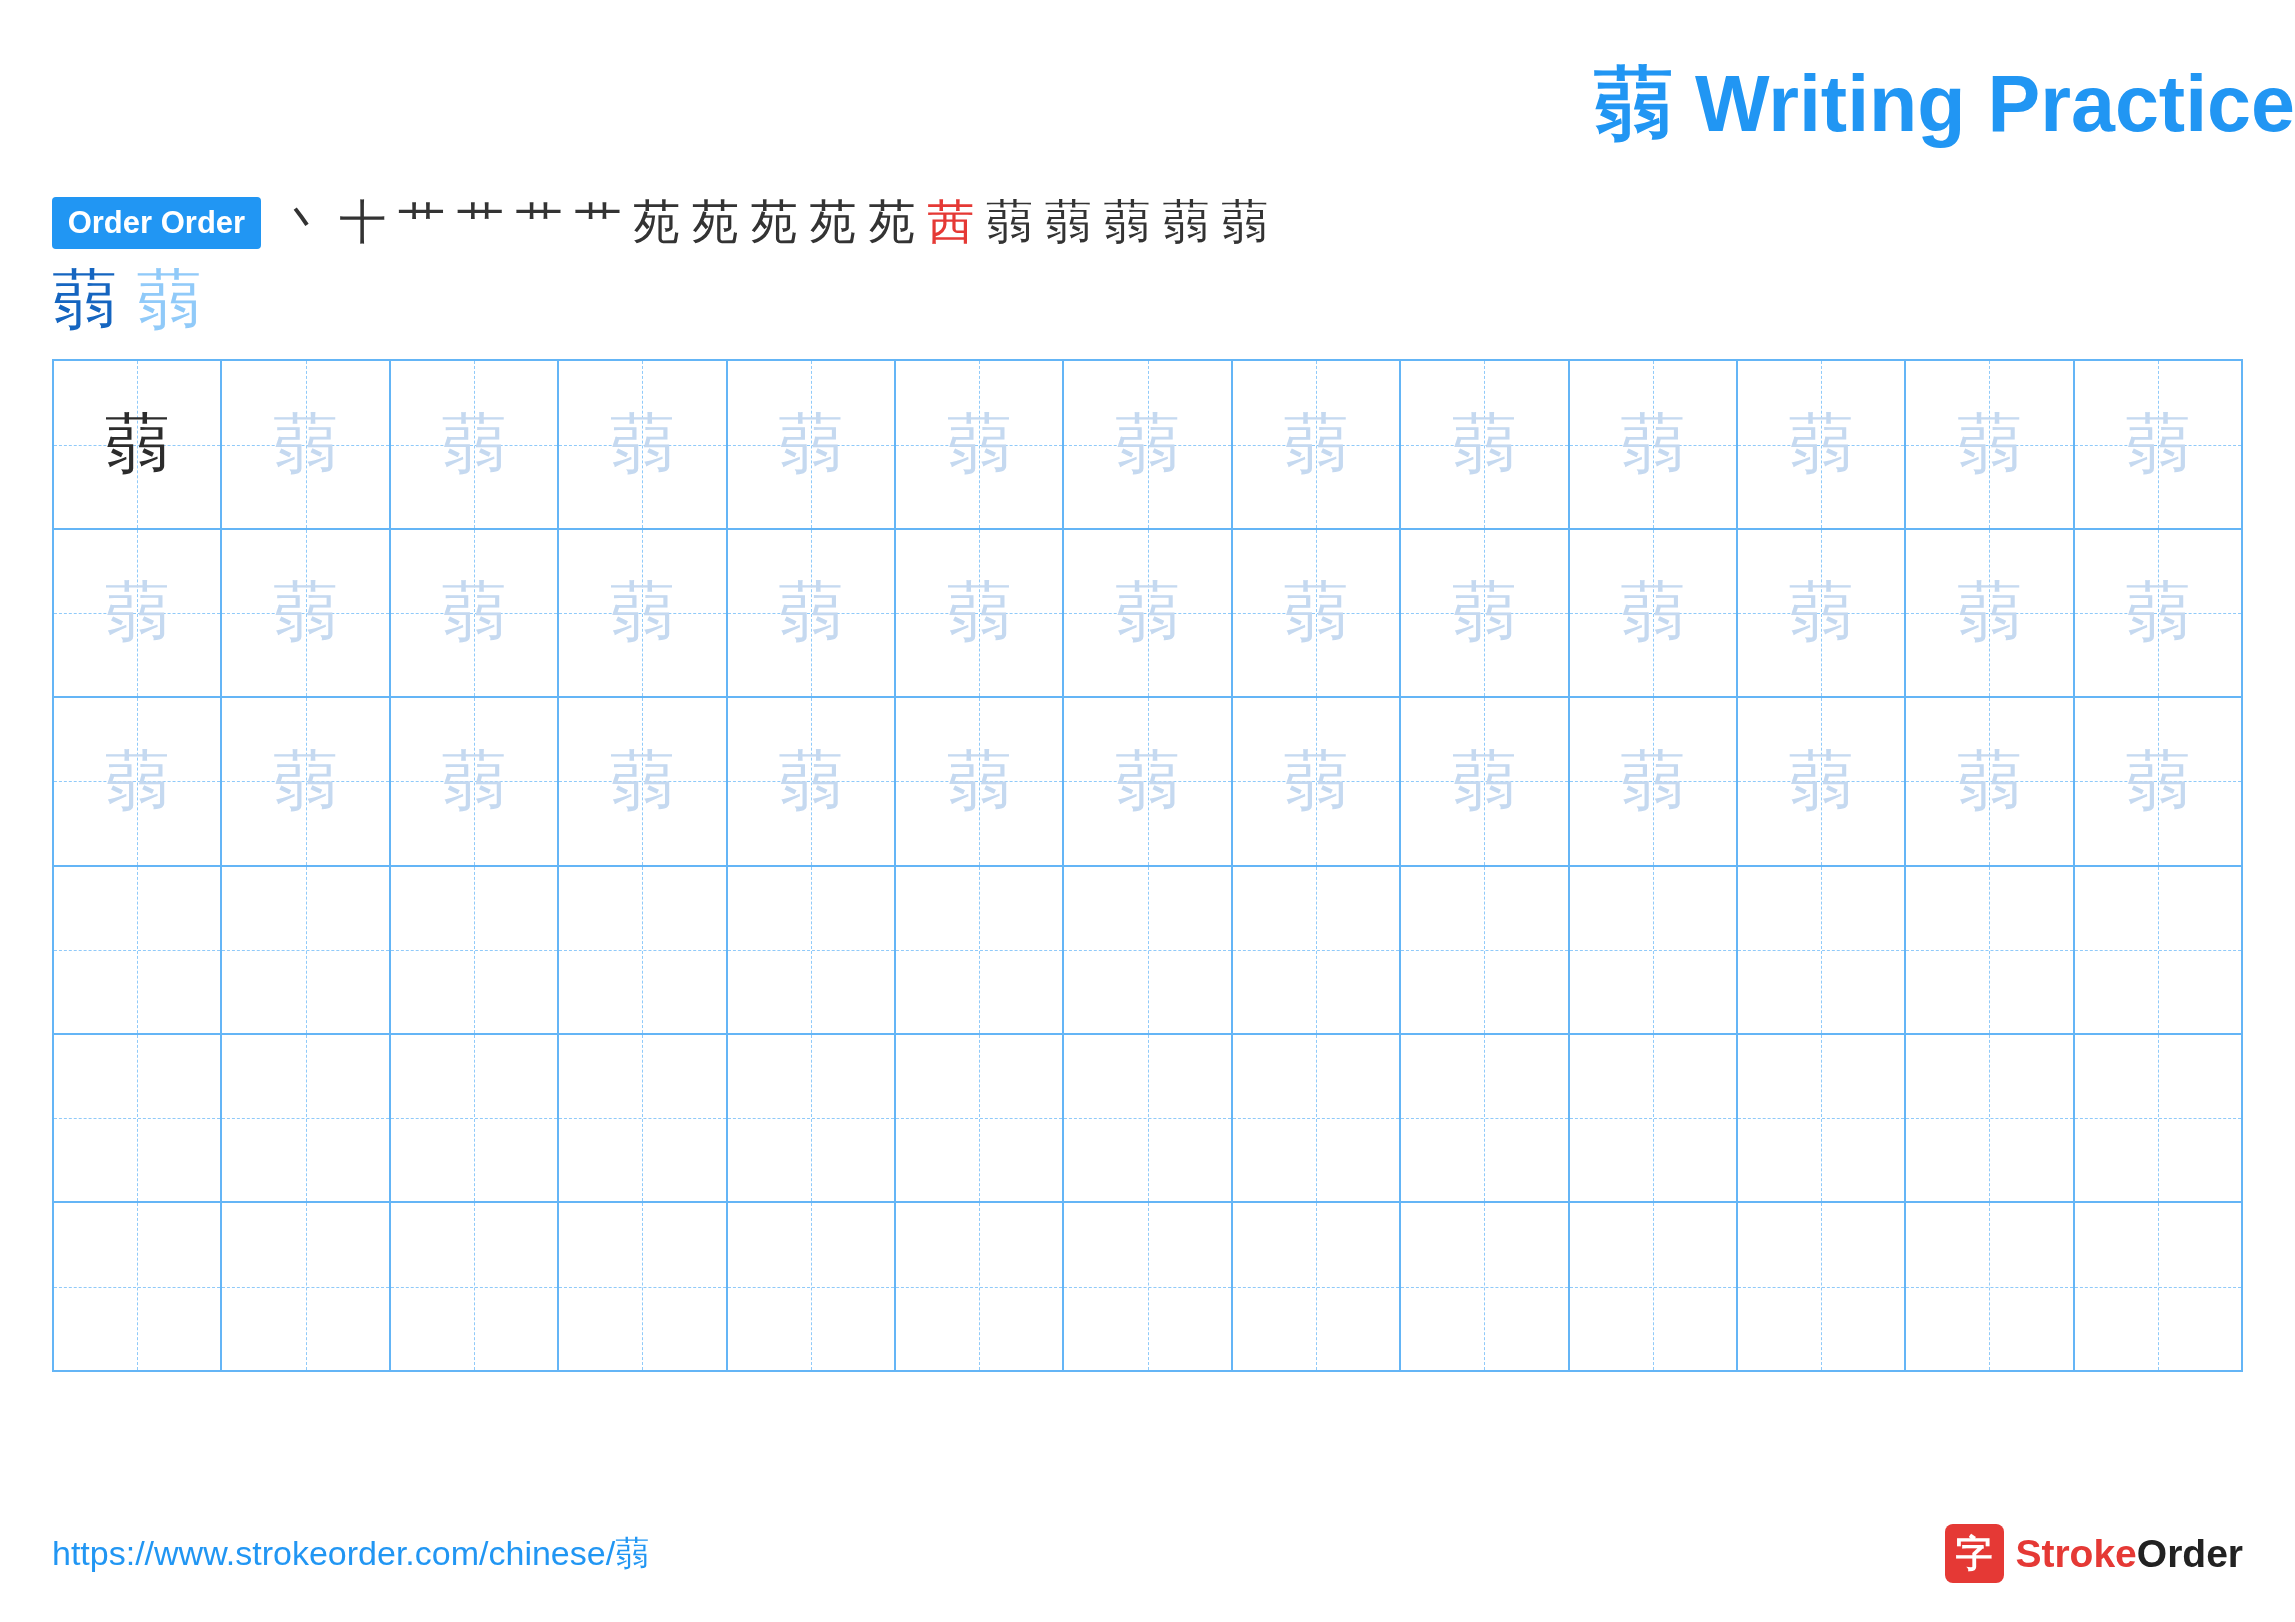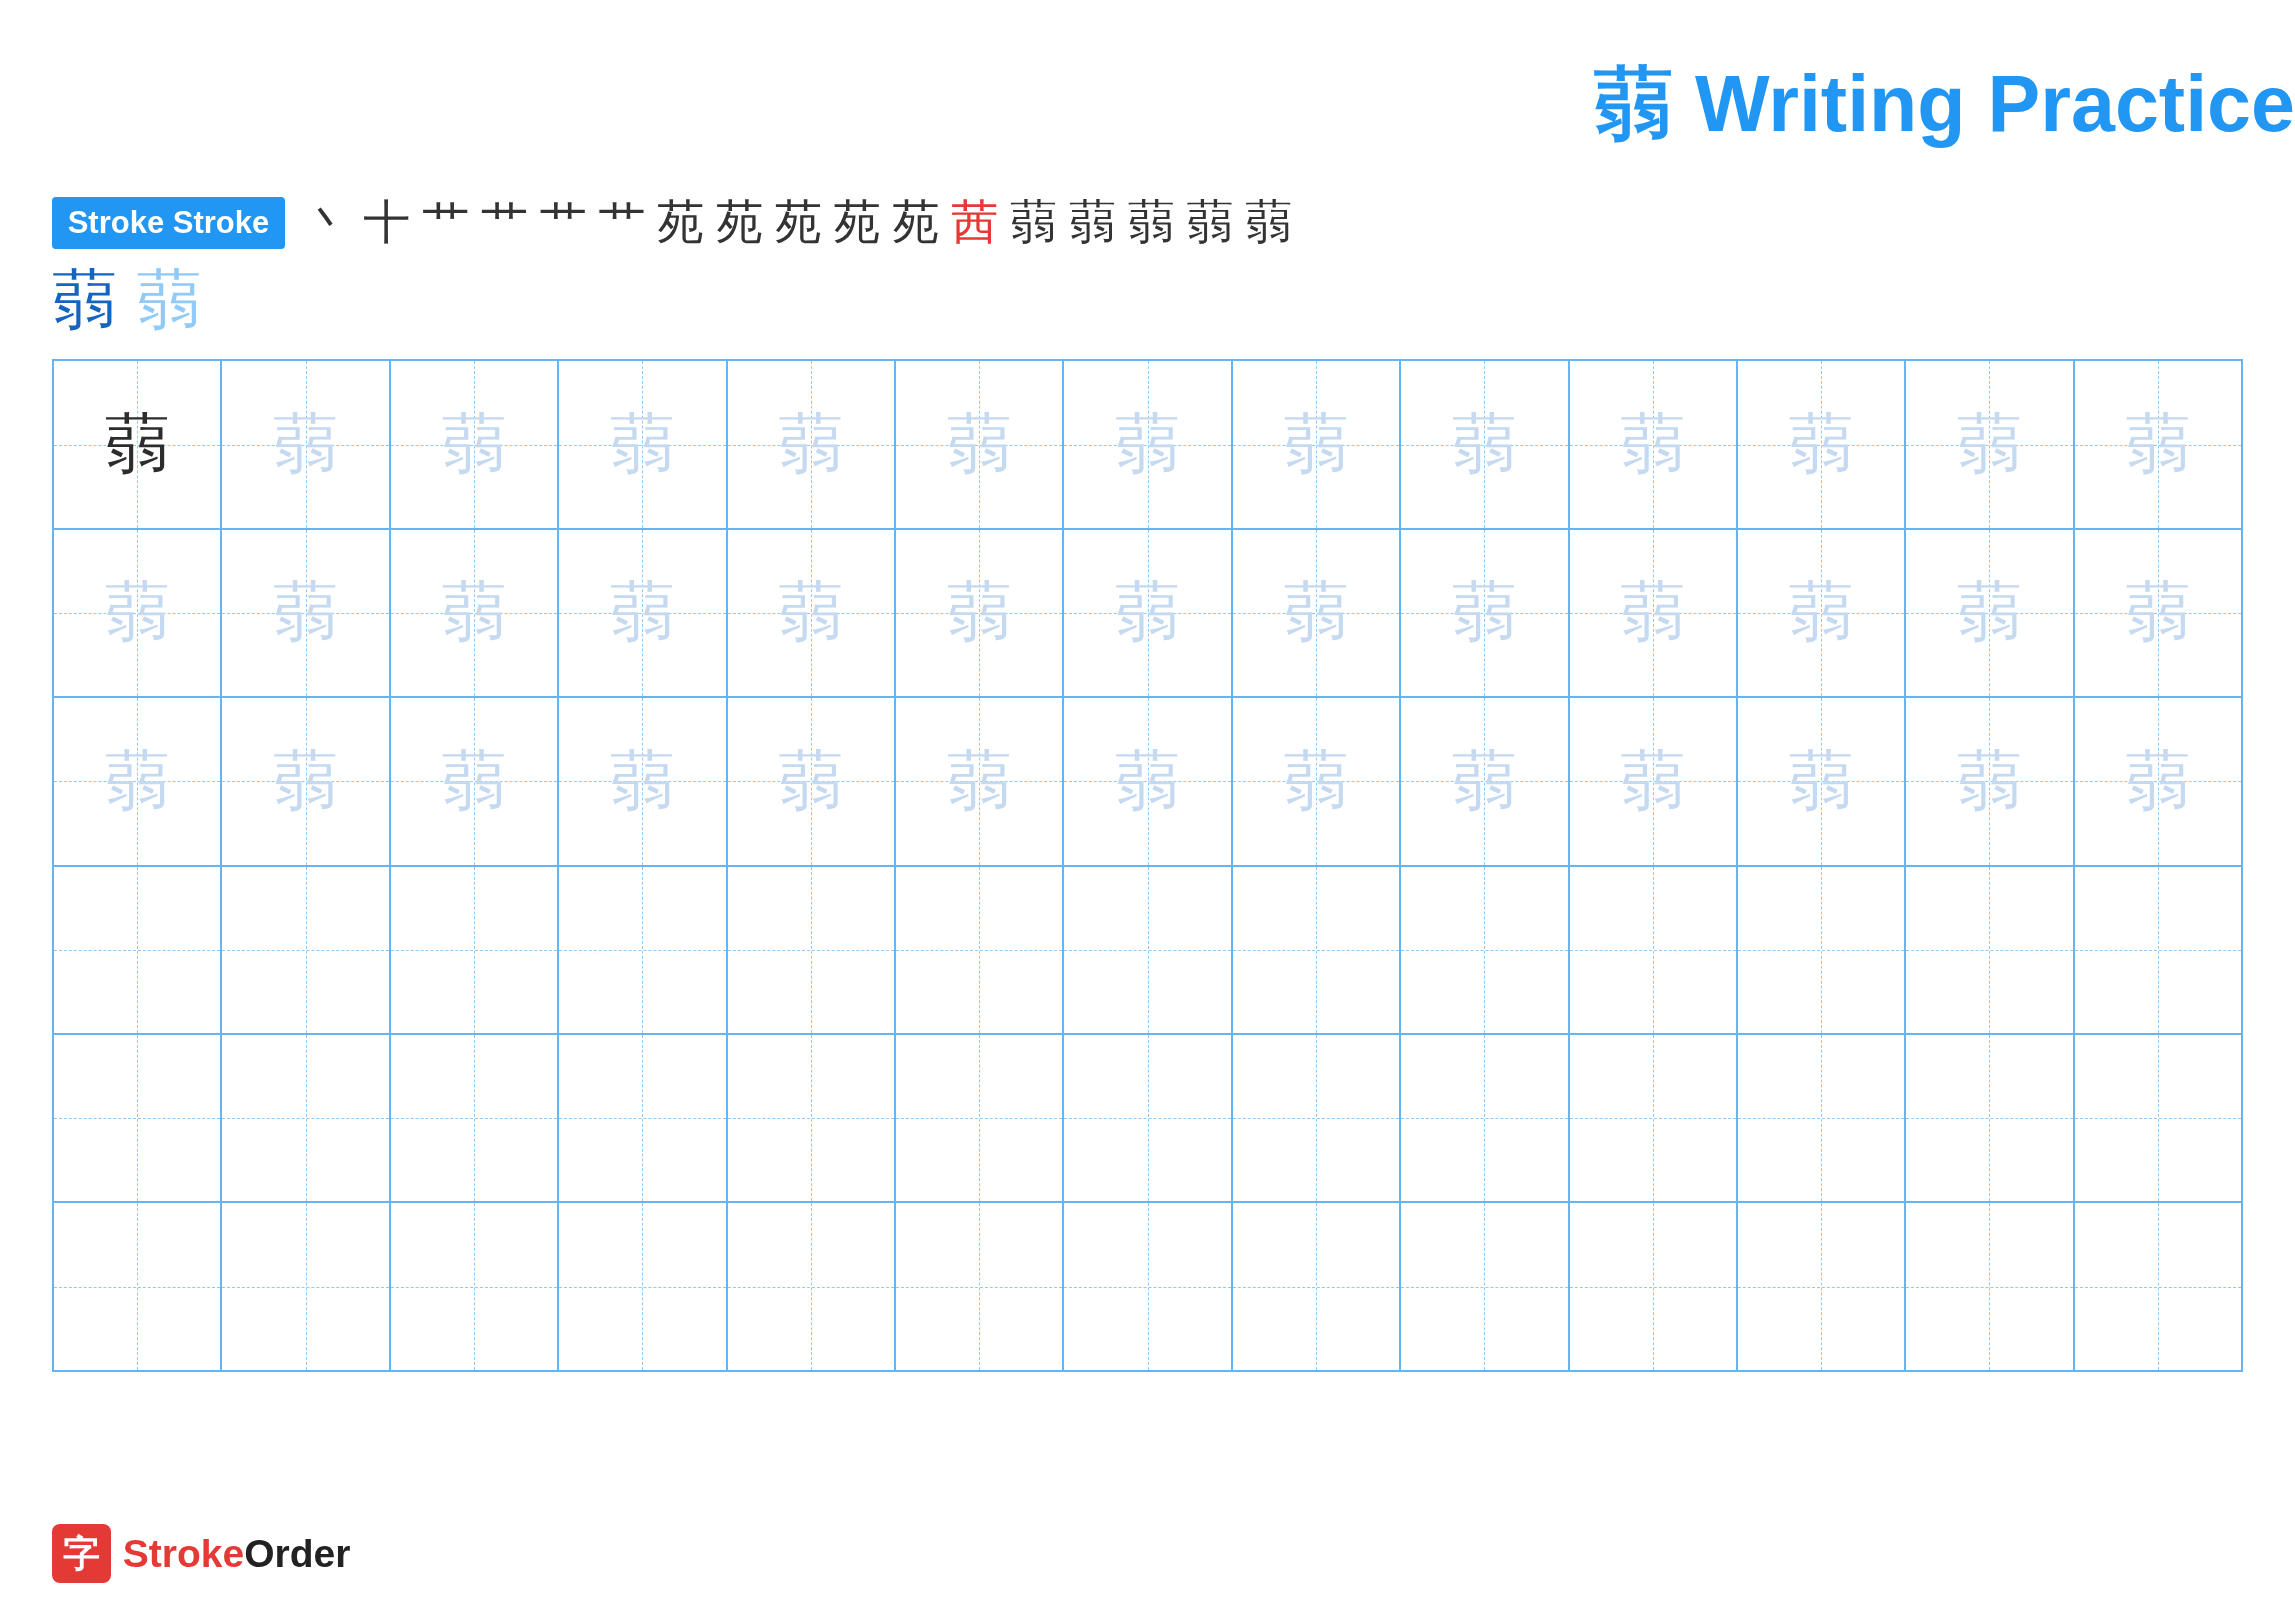--- a/index.html
+++ b/index.html
@@ -170,21 +170,21 @@
     }
   </style>
 </head>
 <body>
 
 <div class="page-title">
   <span class="char">蒻</span><span class="text"> Writing Practice</span>
 </div>
 
 <div class="stroke-order-section">
-  <div class="stroke-order-badge">Stroke Stroke</div>
+  <div class="stroke-order-badge">Order Order</div>
   <div class="stroke-chars">
     <span class="stroke-char">丶</span>
     <span class="stroke-char">十</span>
     <span class="stroke-char">艹</span>
     <span class="stroke-char">艹</span>
     <span class="stroke-char">艹</span>
     <span class="stroke-char">艹</span>
     <span class="stroke-char">苑</span>
     <span class="stroke-char">苑</span>
     <span class="stroke-char">苑</span>
@@ -366,18 +366,19 @@
     <div class="grid-cell"></div>
     <div class="grid-cell"></div>
     <div class="grid-cell"></div>
     <div class="grid-cell"></div>
     <div class="grid-cell"></div>
 
   </div>
 </div>
 
 <div class="footer">
+  <span class="footer-url">https://www.strokeorder.com/chinese/蒻</span>
   <div class="footer-logo">
     <div class="footer-logo-icon">字</div>
     <span class="footer-logo-text"><span style="color:#e53935">Stroke</span>Order</span>
   </div>
 </div>
 
 
 </body></html>

